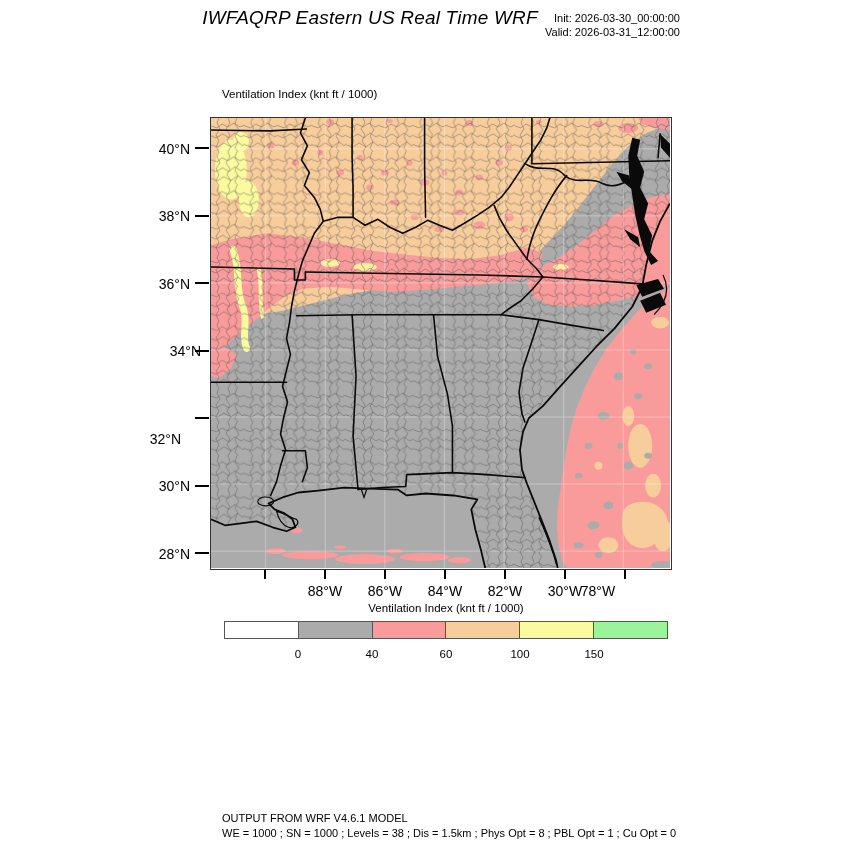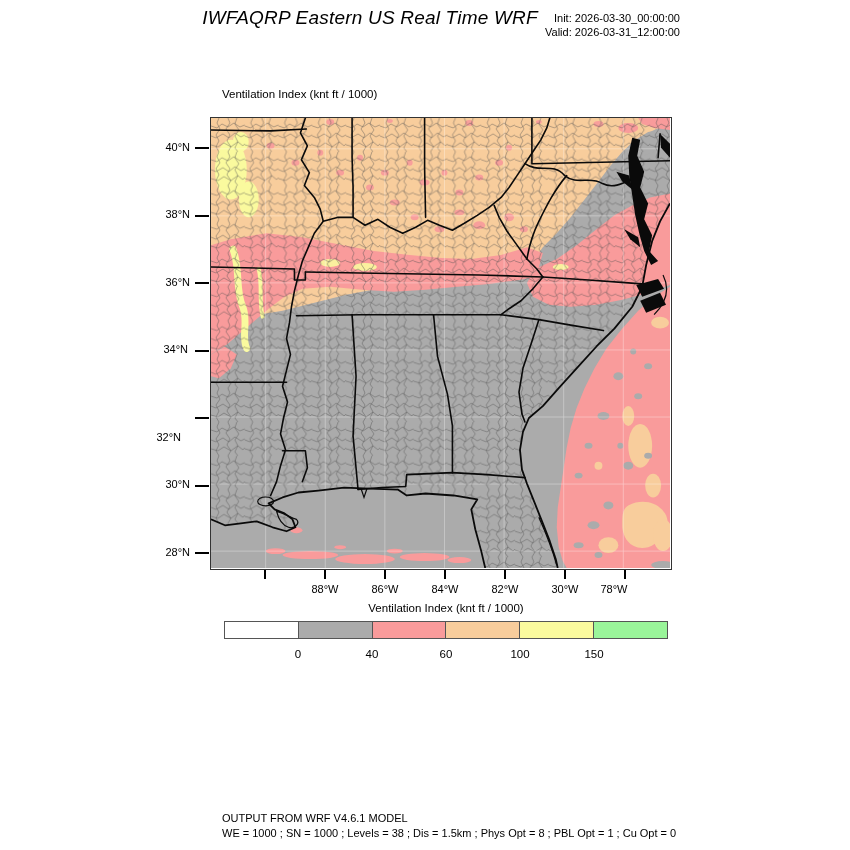--- a/index.html
+++ b/index.html
@@ -2,21 +2,21 @@
 <html><head>
 <meta charset="utf-8">
 <style>
   html,body{margin:0;padding:0;background:#fff;}
   body{width:850px;height:850px;position:relative;overflow:hidden;
        font-family:"Liberation Sans","DejaVu Sans",sans-serif;color:#000;}
   .abs{position:absolute;}
   .page-title{font-size:19px;letter-spacing:.2px;text-align:center;white-space:nowrap;font-style:italic;}
   .run-times{font-size:11px;line-height:14px;text-align:right;white-space:nowrap;}
   .map-subtitle{font-size:11.5px;white-space:nowrap;}
-  .axis-label{font-size:11px;white-space:nowrap;}
+  .axis-label{font-size:14px;white-space:nowrap;}
   .lat-label{text-align:right;width:42px;}
   .lon-label{text-align:center;width:44px;}
   .tick-h{height:2px;width:14px;background:#000;}
   .tick-v{width:2px;height:9px;background:#000;}
   .map-frame{border:1.5px solid #333;box-sizing:border-box;}
   .cbar{display:flex;border:1px solid #555;box-sizing:border-box;}
   .cbar-cell{flex:1 1 0;border-right:1px solid #555;}
   .cbar-cell:last-child{border-right:none;}
   .cbar-title{font-size:11.5px;text-align:center;white-space:nowrap;}
   .cbar-tick{font-size:11.5px;text-align:center;width:40px;}
@@ -210,41 +210,41 @@
   <div class="abs tick-h" style="left:195px;top:147px;"></div>
   <div class="abs tick-h" style="left:195px;top:214.5px;"></div>
   <div class="abs tick-h" style="left:195px;top:282px;"></div>
   <div class="abs tick-h" style="left:195px;top:349.5px;"></div>
   <div class="abs tick-h" style="left:195px;top:417px;"></div>
   <div class="abs tick-h" style="left:195px;top:484.5px;"></div>
   <div class="abs tick-h" style="left:195px;top:552px;"></div>
   <div class="abs axis-label lat-label" style="left:148px;top:141px;">40°N</div>
   <div class="abs axis-label lat-label" style="left:148px;top:208px;">38°N</div>
   <div class="abs axis-label lat-label" style="left:148px;top:276px;">36°N</div>
-  <div class="abs axis-label lat-label" style="left:146px;top:343px;">34°N</div>
+  <div class="abs axis-label lat-label" style="left:159px;top:343px;">34°N</div>
   <div class="abs axis-label lat-label" style="left:139px;top:411px;margin-top:20px;">32°N</div>
   <div class="abs axis-label lat-label" style="left:148px;top:478px;">30°N</div>
   <div class="abs axis-label lat-label" style="left:148px;top:546px;">28°N</div>
 </div>
 
 <div>
   <div class="abs tick-v" style="left:264px;top:570px;"></div>
   <div class="abs tick-v" style="left:324px;top:570px;"></div>
   <div class="abs tick-v" style="left:384px;top:570px;"></div>
   <div class="abs tick-v" style="left:444px;top:570px;"></div>
   <div class="abs tick-v" style="left:504px;top:570px;"></div>
   <div class="abs tick-v" style="left:564px;top:570px;"></div>
   <div class="abs tick-v" style="left:624px;top:570px;"></div>
   <div class="abs axis-label lon-label" style="left:243px;top:583px;margin-top:36px;">90°W</div>
   <div class="abs axis-label lon-label" style="left:303px;top:583px;">88°W</div>
   <div class="abs axis-label lon-label" style="left:363px;top:583px;">86°W</div>
   <div class="abs axis-label lon-label" style="left:423px;top:583px;">84°W</div>
   <div class="abs axis-label lon-label" style="left:483px;top:583px;text-align:center;">82°W</div>
   <div class="abs axis-label lon-label" style="left:543px;top:583px;">30°W</div>
-  <div class="abs axis-label lon-label" style="left:592px;top:583px;">78°W</div>
+  <div class="abs axis-label lon-label" style="left:576px;top:583px;">78°W</div>
 </div>
 
 <div class="abs cbar-title" style="left:224px;top:602px;width:444px;">Ventilation Index  (knt ft / 1000)</div>
 <div class="abs cbar" style="left:224px;top:621px;width:444px;height:18px;">
   <div class="cbar-cell" style="background: rgb(255, 255, 255);"></div>
   <div class="cbar-cell" style="background: rgb(171, 171, 171);"></div>
   <div class="cbar-cell" style="background: rgb(249, 155, 155);"></div>
   <div class="cbar-cell" style="background: rgb(248, 205, 156);"></div>
   <div class="cbar-cell" style="background: rgb(250, 250, 158);"></div>
   <div class="cbar-cell" style="background: rgb(154, 245, 154);"></div>

